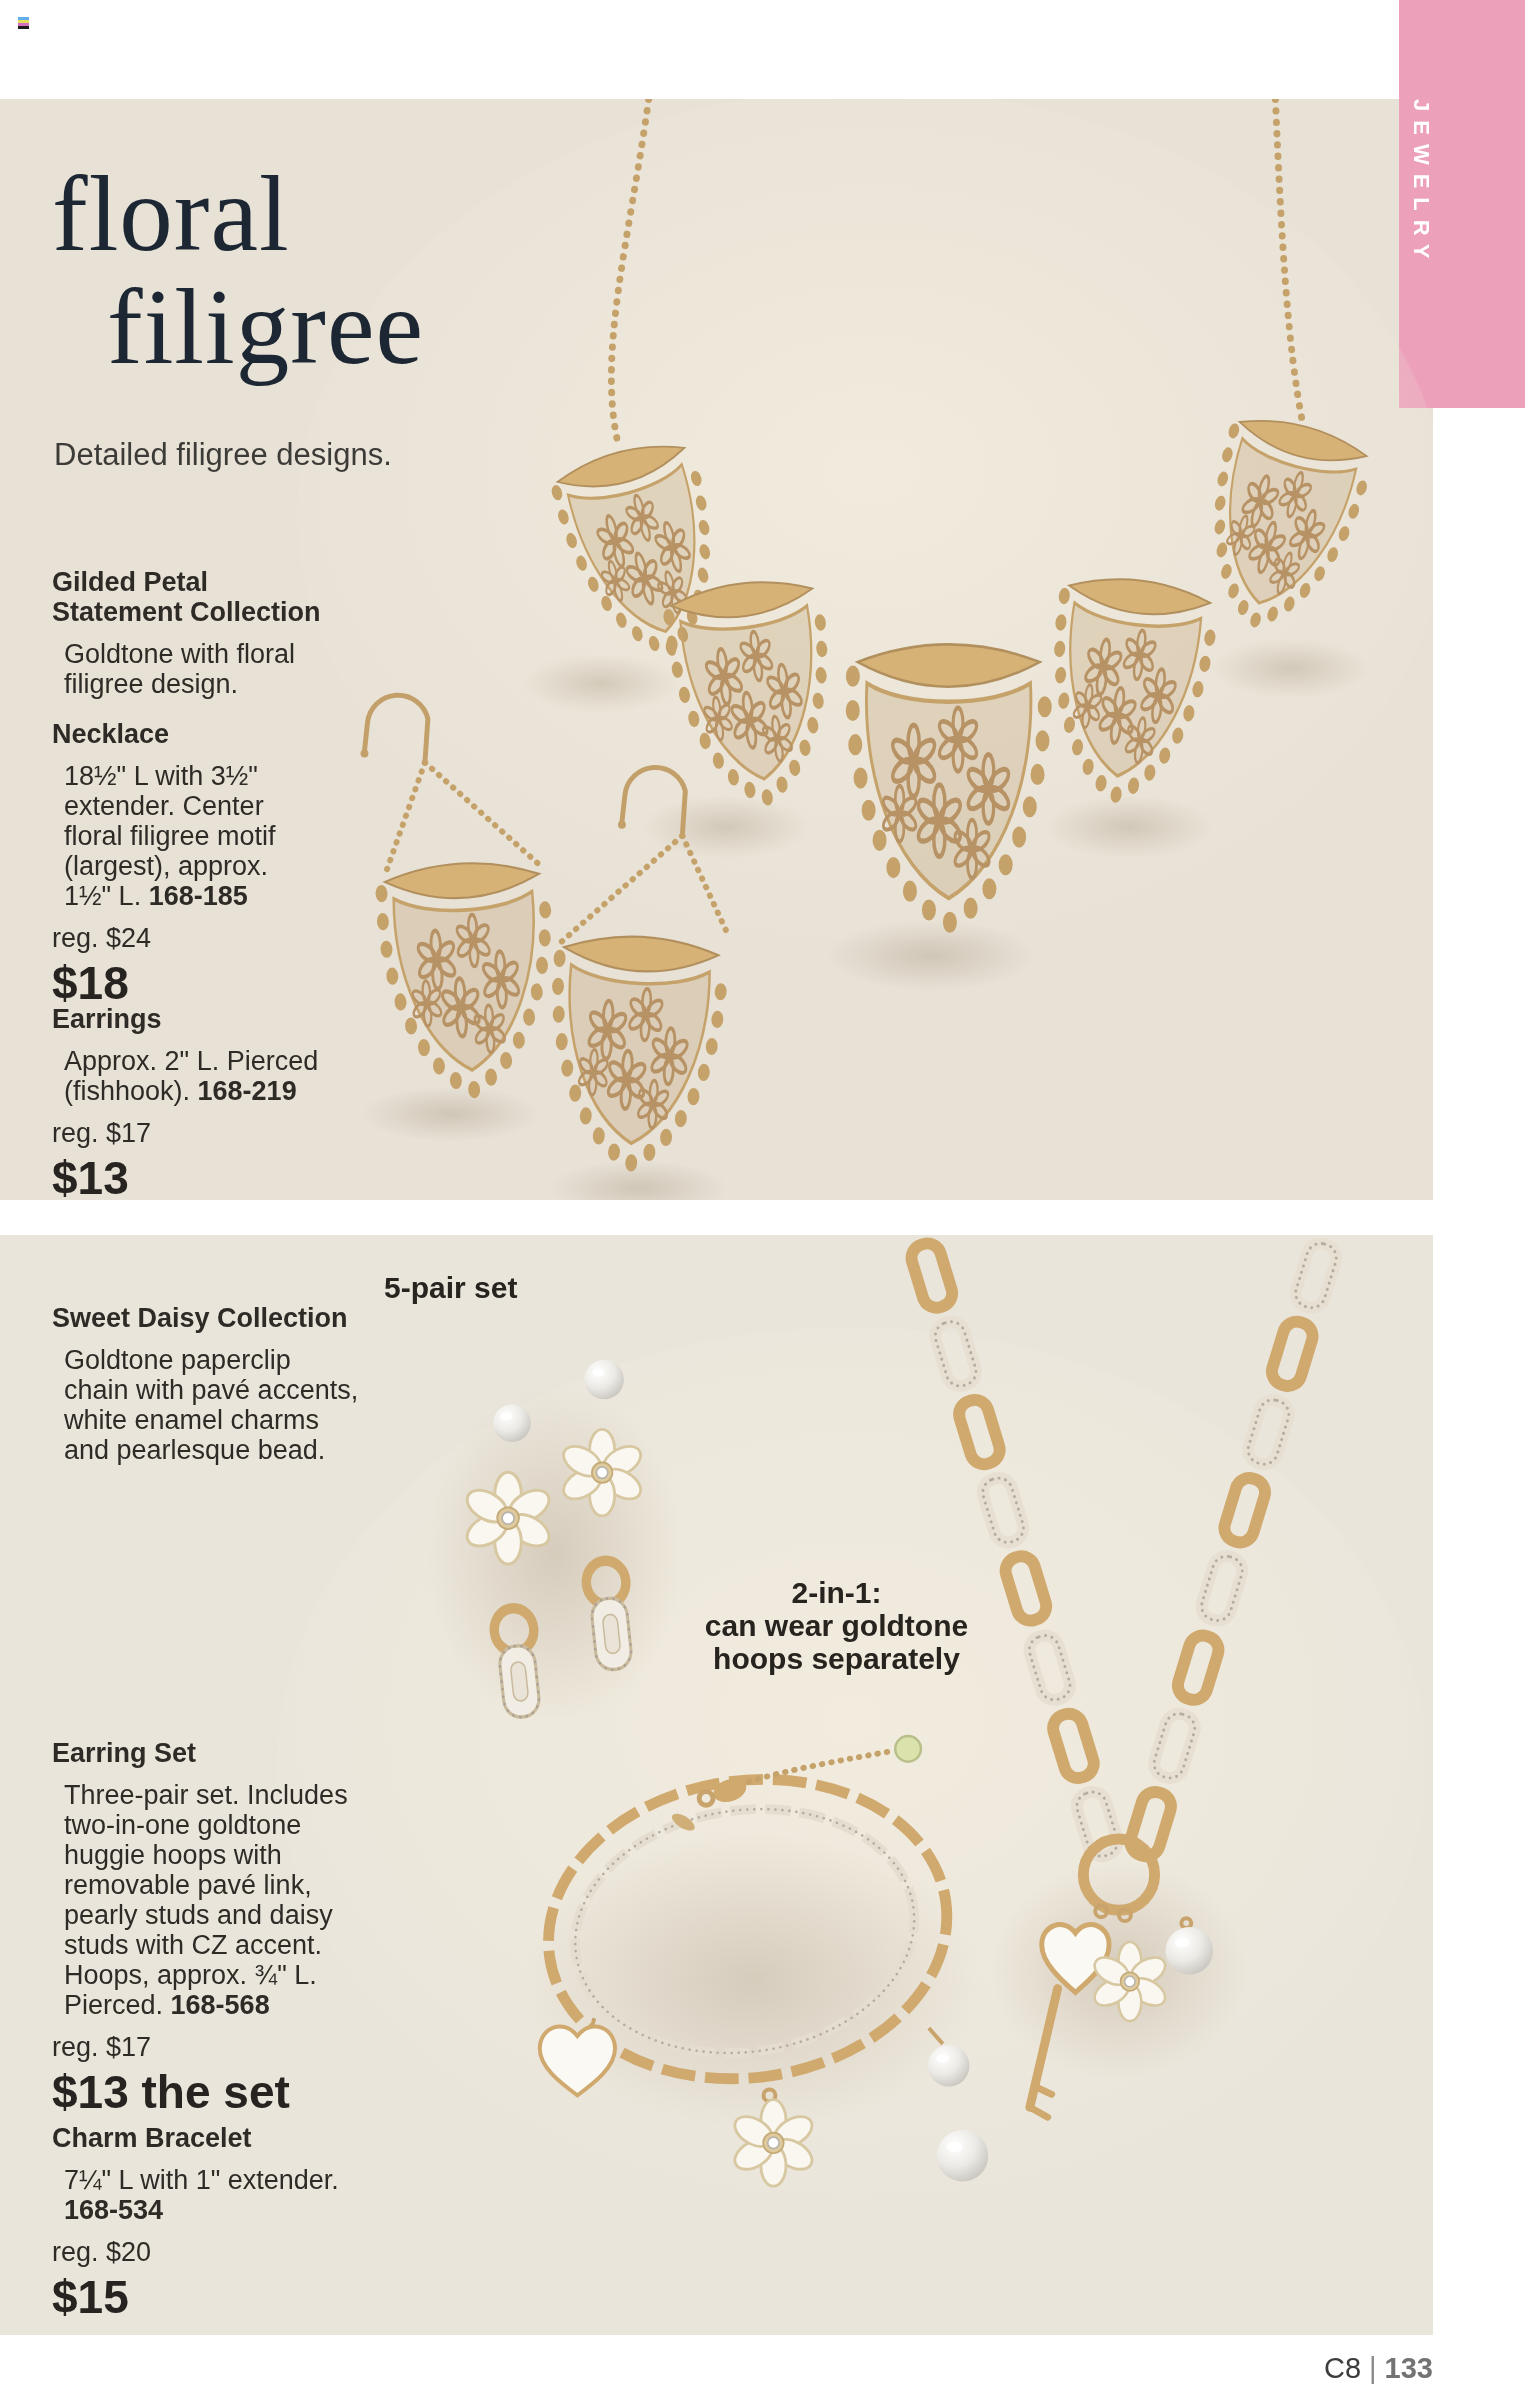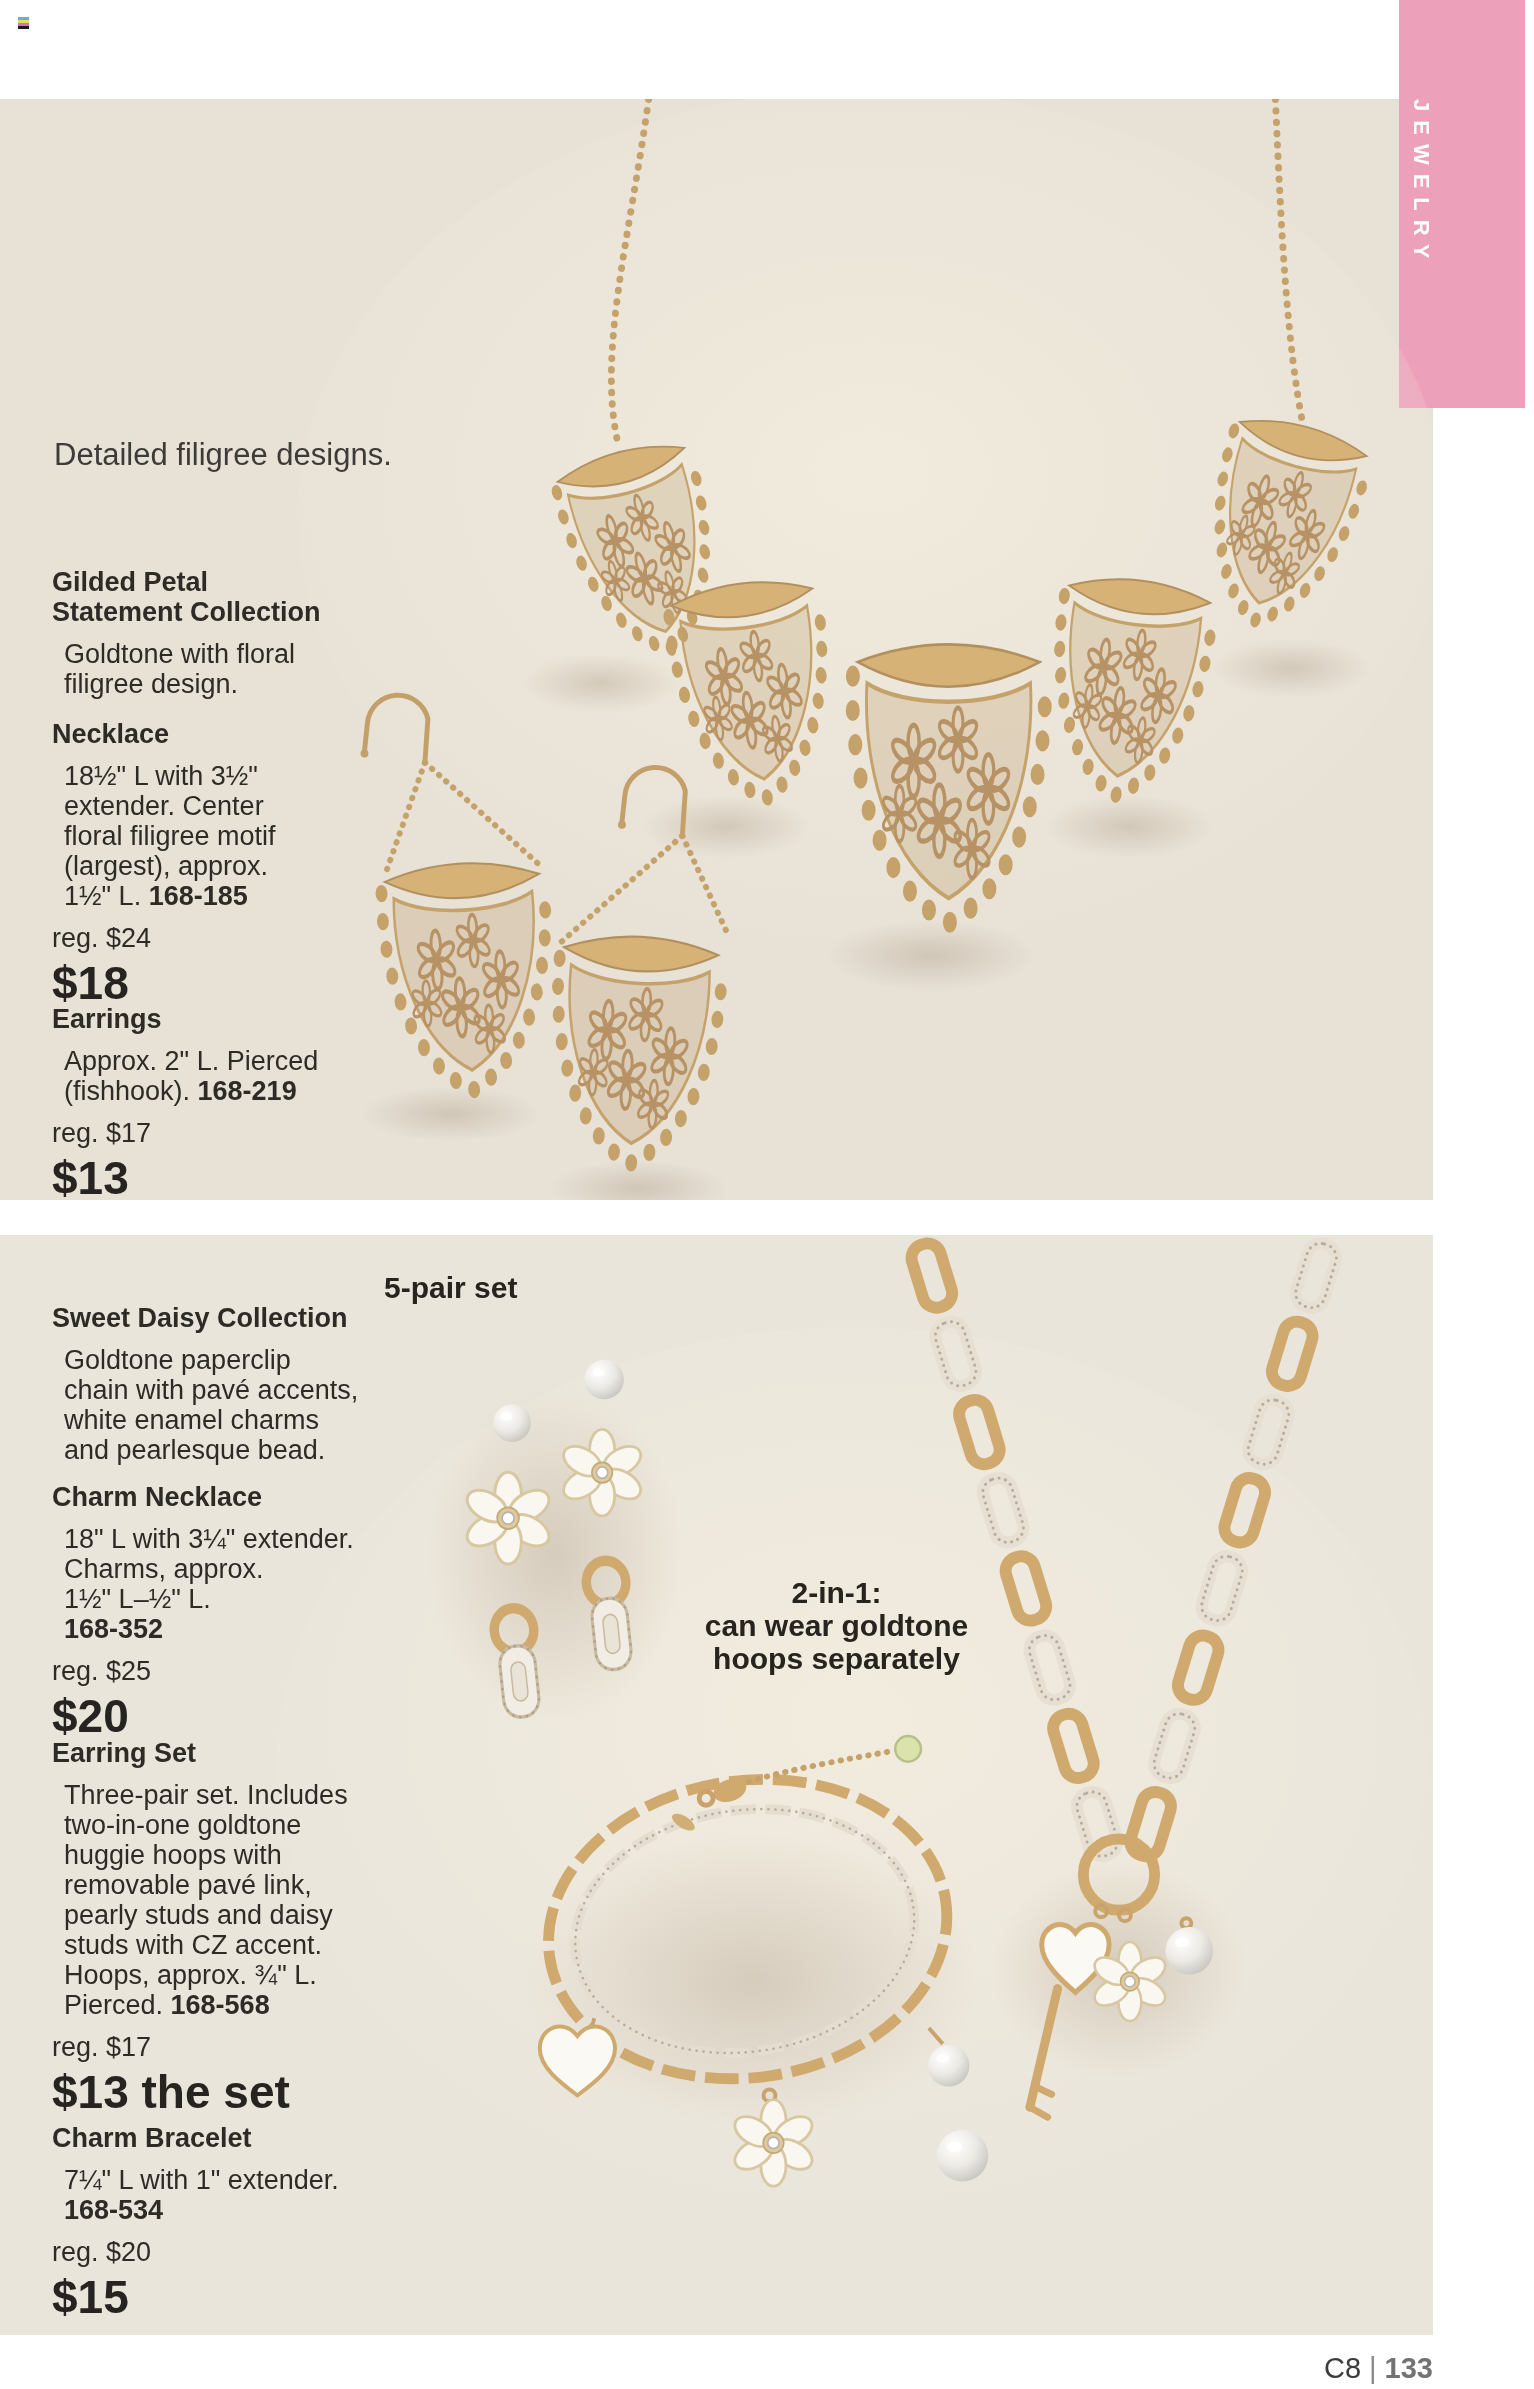--- a/index.html
+++ b/index.html
@@ -255,20 +255,24 @@
       <path d="M 583,2056 C 569,2038 545,2047 545,2069 C 545,2088 567,2104 583,2116
                C 599,2104 621,2088 621,2069 C 621,2047 597,2038 583,2056 Z" fill="#fbf9f4" stroke="#cfa96e" stroke-width="4"></path>
       <circle cx="777" cy="2116" r="6" fill="none" stroke="#c9a36c" stroke-width="4"></circle>
       <use href="#bdaisy" transform="translate(781,2164) scale(1.15)"></use>
       <path d="M 938,2048 L 952,2064" stroke="#c9a36c" stroke-width="4" fill="none"></path>
       <use href="#pearl" transform="translate(958,2086) scale(1.05)"></use>
       <use href="#pearl" transform="translate(972,2177) scale(1.3)"></use>
     </g>
   </svg>
 
+  <div class="hero-title">
+    <div>floral</div>
+    <div class="l2">filigree</div>
+  </div>
   <div class="hero-subtitle">Detailed filigree designs.</div>
 
   <div class="pblock pos-gilded">
     <div class="ptitle desc">Gilded Petal
 Statement Collection</div>
     <p class="bodyline"><span class="desc">Goldtone with floral
 filigree design.</span></p>
   </div>
 
   <div class="pblock pos-necklace">
@@ -291,29 +295,20 @@
   </div>
 
   <div class="pblock pos-daisy">
     <div class="ptitle">Sweet Daisy Collection</div>
     <p class="bodyline"><span class="desc">Goldtone paperclip
 chain with pavé accents,
 white enamel charms
 and pearlesque bead.</span></p>
   </div>
 
-  <div class="pblock pos-charmneck">
-    <div class="ptitle">Charm Necklace</div>
-    <p class="bodyline"><span class="desc">18" L with 3¼" extender.
-Charms, approx.
-1½" L–½" L.
-</span><b>168-352</b></p>
-    <div class="reg">reg. $25</div>
-    <div class="price">$20</div>
-  </div>
 
   <div class="pblock pos-earset">
     <div class="ptitle">Earring Set</div>
     <p class="bodyline"><span class="desc">Three-pair set. Includes
 two-in-one goldtone
 huggie hoops with
 removable pavé link,
 pearly studs and daisy
 studs with CZ accent.
 Hoops, approx. ¾" L.

